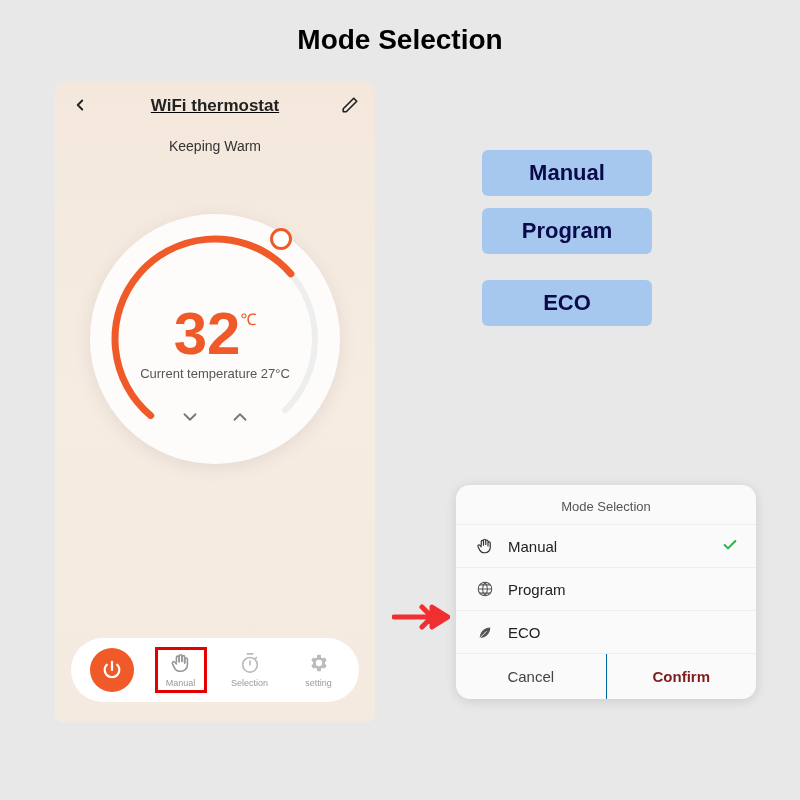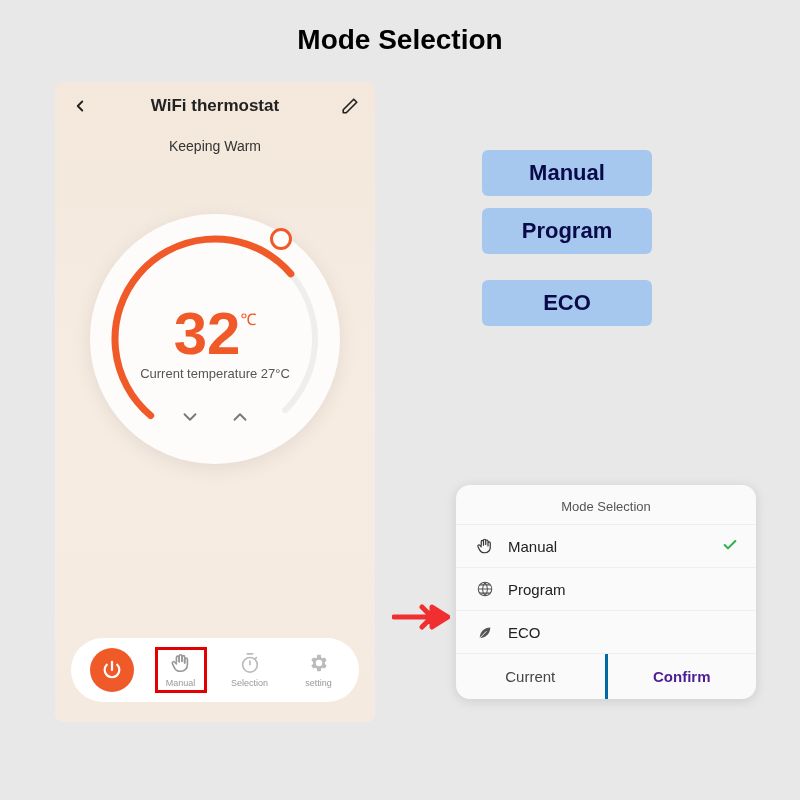--- a/index.html
+++ b/index.html
@@ -26,23 +26,24 @@
     left: 55px;
     top: 82px;
     width: 320px;
     height: 640px;
     background: linear-gradient(180deg, #f4e8dc 0%, #f6ece2 50%, #f5eae0 100%);
     border-radius: 8px;
     overflow: hidden;
   }
   .phone-header {
     display: flex;
-    align-items: center;
+    align-items: flex-start;
     justify-content: space-between;
     padding: 14px 16px 6px;
+    text-decoration: underline;
   }
   .back-icon svg, .edit-icon svg { display:block; }
   .phone-title {
     font-size: 17px;
     font-weight: 600;
     color: #222;
   }
   .phone-status {
     text-align: center;
     font-size: 14px;
@@ -231,22 +232,22 @@
   }
   .popup-action {
     flex: 1;
     text-align: center;
     padding: 14px 0;
     font-size: 15px;
     color: #444;
   }
   .popup-action.confirm {
     font-weight: bold;
-    color: #4c1d95;
-    border-left: 3px solid #0369a1;
+    color: #7f1d1d;
+    border-left: 1px solid #0369a1;
   }
 </style>
 </head>
 <body>
 
 <div class="main-title">Mode Selection</div>
 
 <div class="phone">
   <div class="phone-header">
     <span class="back-icon">
@@ -373,16 +374,16 @@
     <span class="pi-icon">
       <svg width="18" height="18" viewBox="0 0 24 24" fill="#555">
           <path d="M5 20c0-8 6-14 14-14 0 8-6 14-14 14z"></path>
           <path d="M5 20c3-3 6-6 9-9" fill="none" stroke="#fafafa" stroke-width="1.2"></path>
         </svg>
     </span>
     <span>ECO</span>
   </div>
 
   <div class="popup-actions">
-    <div class="popup-action">Current</div>
+    <div class="popup-action">Cancel</div>
     <div class="popup-action confirm">Confirm</div>
   </div>
 </div>
 
 </body></html>

